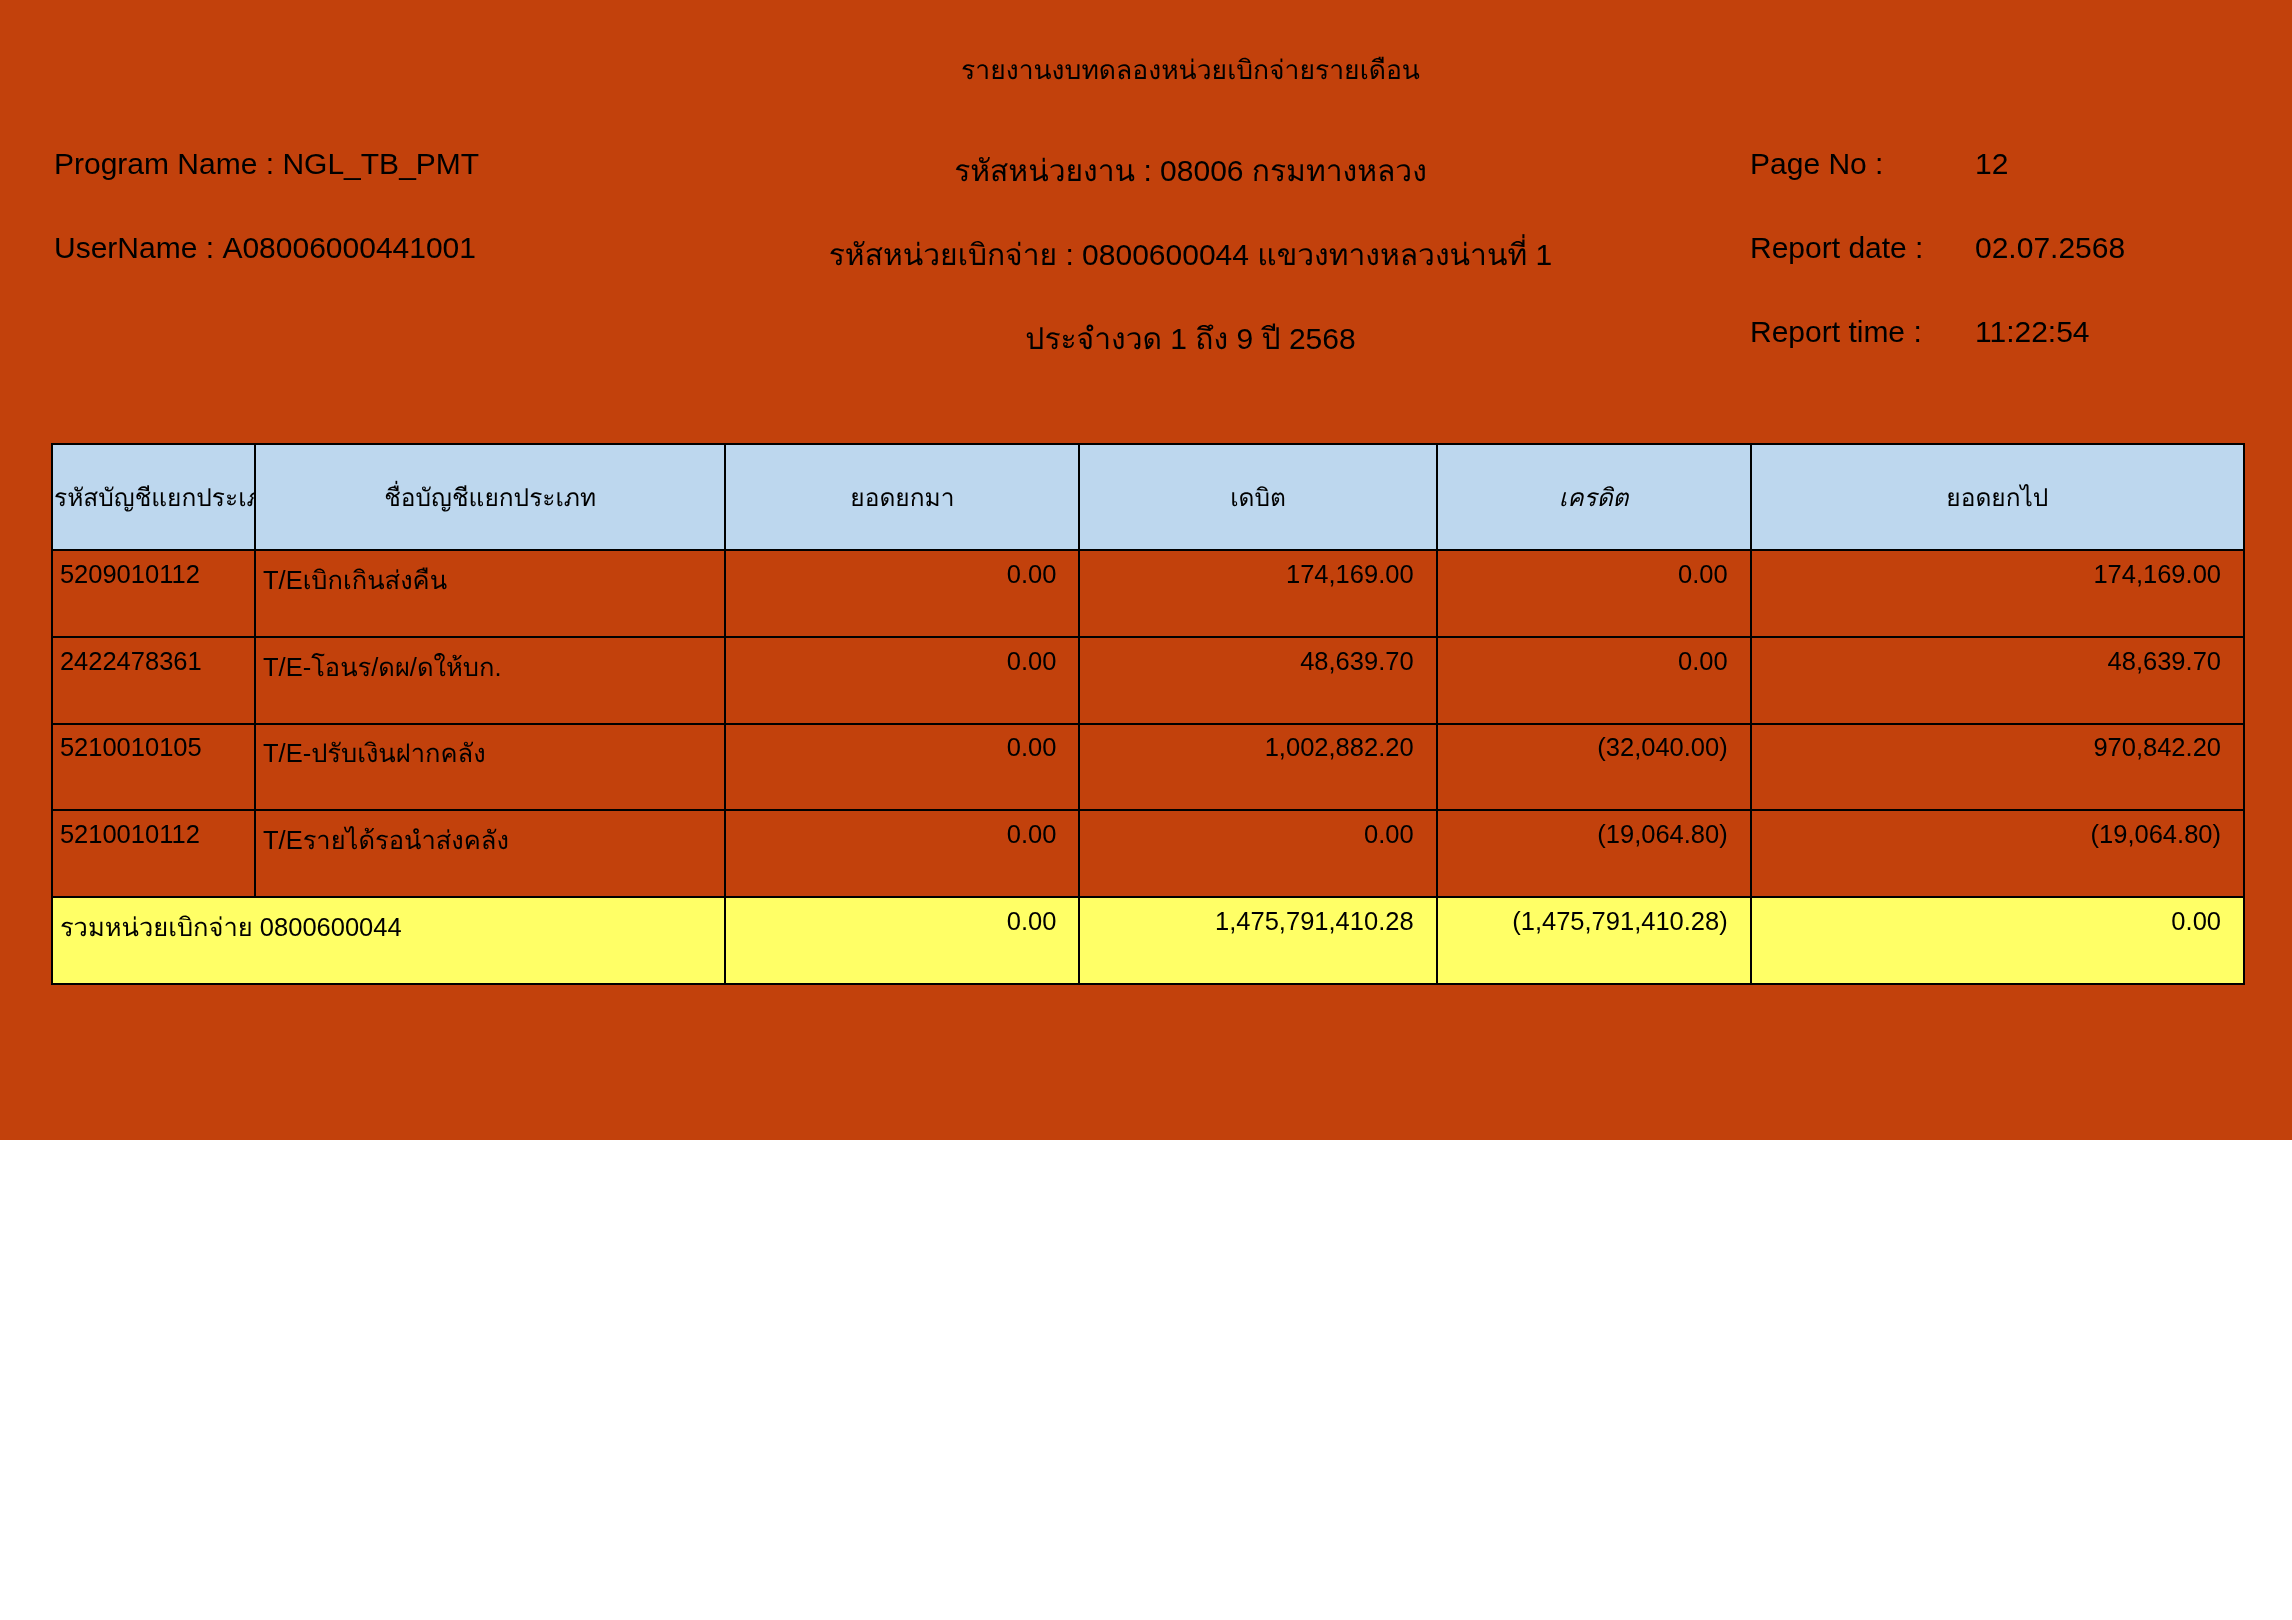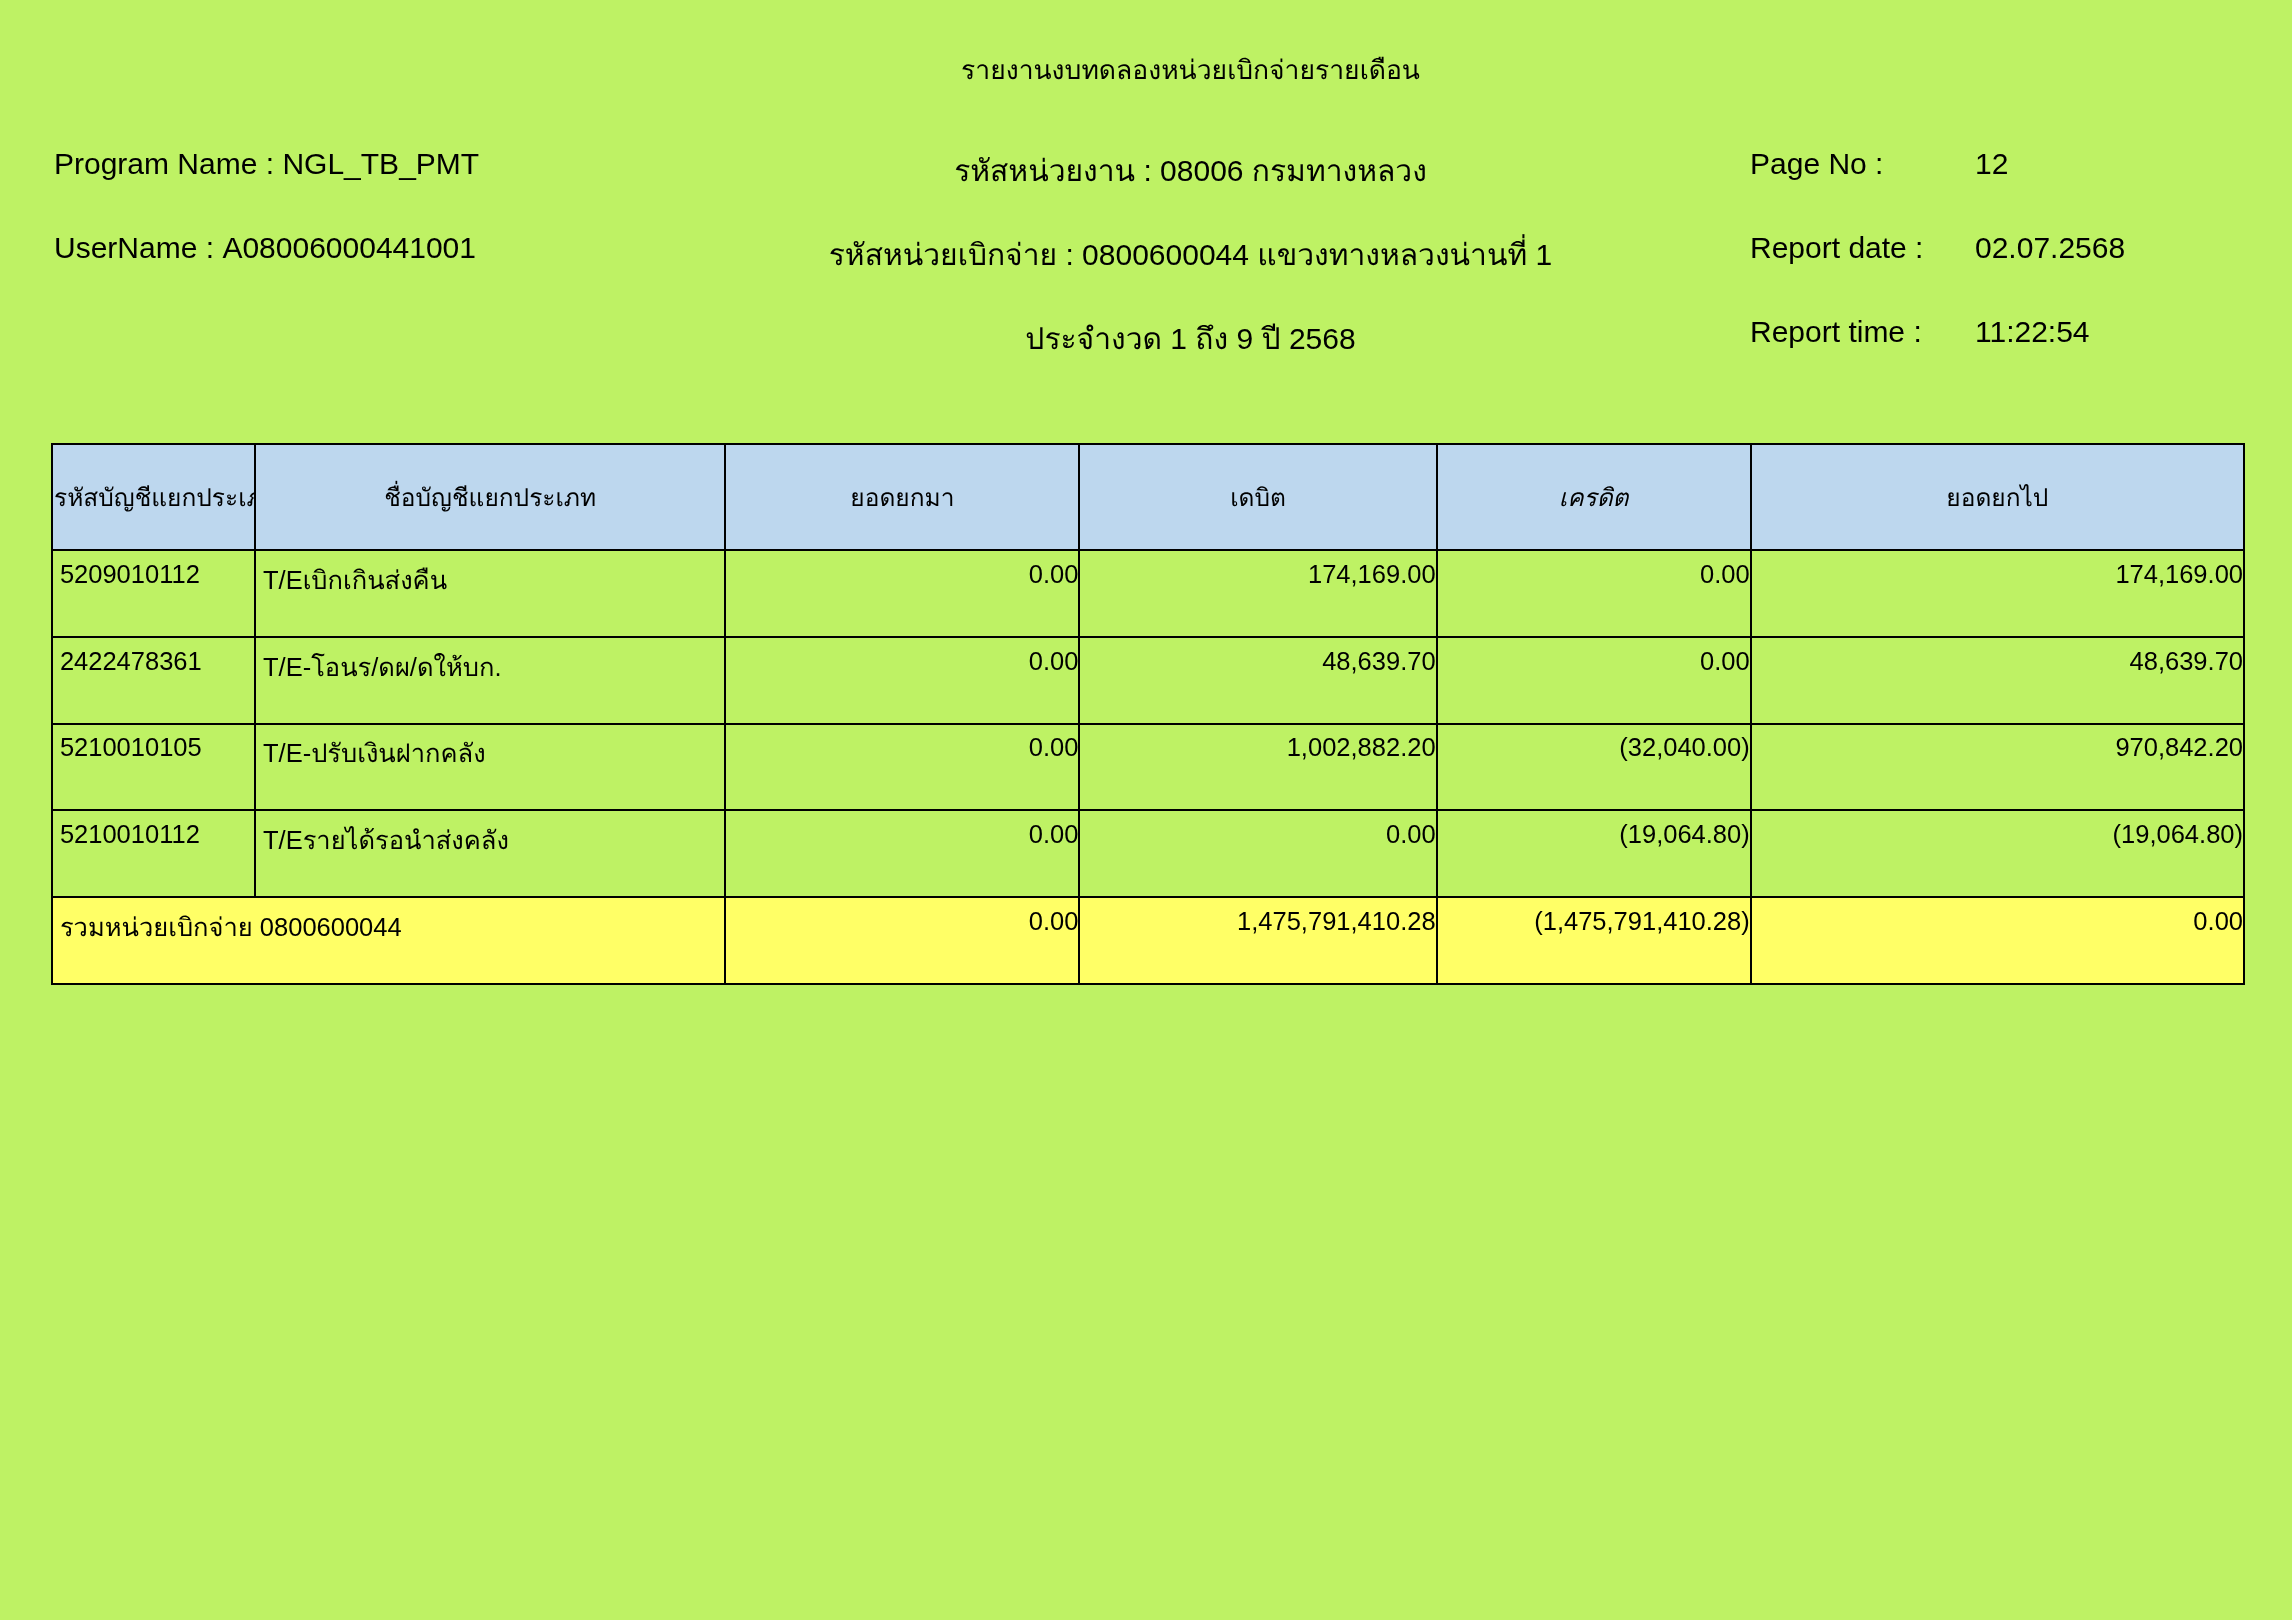--- a/index.html
+++ b/index.html
@@ -4,22 +4,22 @@
 <style>
   html, body { margin: 0; padding: 0; }
   body {
     font-family: "Liberation Sans", sans-serif;
     background: #ffffff;
     color: #000000;
   }
   .page {
     position: relative;
     width: 2293px;
-    height: 1620px;
-    background: #bef264;
+    height: 1140px;
+    background: #c2410c;
     overflow: hidden;
   }
   .report-title {
     position: absolute;
     top: 49px;
     left: 421px;
     width: 1539px;
     text-align: center;
     font-size: 26.5px;
     white-space: nowrap;
@@ -54,21 +54,21 @@
     vertical-align: middle;
     font-size: 24.5px;
   }
   table.tb tbody td, table.tb tfoot td {
     height: 75px;
     vertical-align: top;
     padding-top: 8.8px;
     margin-left: 8px;
   }
   td.code, td.name, td.total-label { text-align: left; padding-left: 6.9px; }
-  td.num { text-align: right; padding-right: 0; }
+  td.num { text-align: right; padding-right: 22px; }
 </style>
 </head>
 <body>
 
 <div class="page">
 
   <div class="report-title">รายงานงบทดลองหน่วยเบิกจ่ายรายเดือน</div>
 
   <div class="hline h-left row1"><span>Program Name :</span>&nbsp;<span>NGL_TB_PMT</span></div>
   <div class="hline h-center row1">รหัสหน่วยงาน : 08006 กรมทางหลวง</div>

